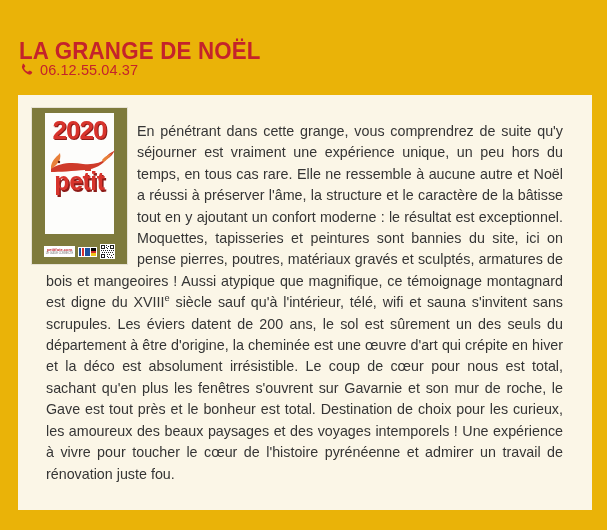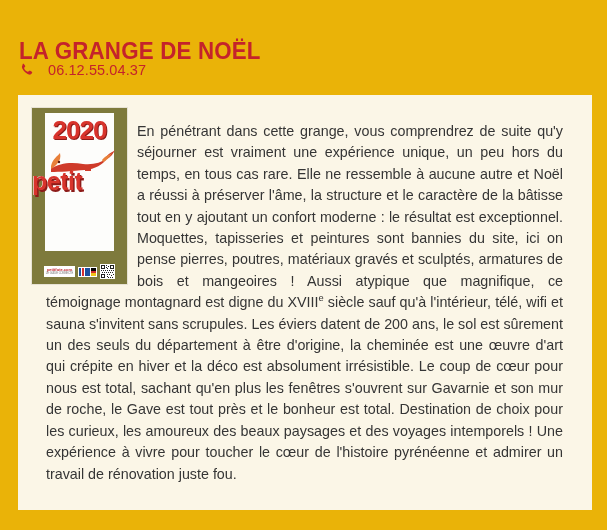--- a/index.html
+++ b/index.html
@@ -37,21 +37,21 @@
     transform-origin: left center;
     line-height: 1.05;
   }
 
   .phone-row {
     position: absolute;
     left: 20px;
     top: 62px;
     display: flex;
     align-items: flex-start;
-    gap: 15px;
+    gap: 7px;
   }
   .phone-icon {
     width: 13px;
     height: 15px;
     display: inline-block;
     color: #C4232B;
     line-height: 1;
   }
   .phone-icon svg { display:block; }
   .phone-number {
@@ -86,21 +86,21 @@
   .body-text sup {
     font-size: 0.65em;
     vertical-align: super;
     line-height: 0;
   }
 
   
   .cover {
     float: left;
     width: 95px;
-    height: 176px;
+    height: 156px;
     margin: 3px 10px 4px 2px;
     position: relative;
     background: #6c6a3a;
     overflow: hidden;
     box-shadow: 0 0 0 1px rgba(0,0,0,0.08);
   }
 
   
   .cover-leaves {
     position: absolute;
@@ -156,21 +156,21 @@
     top: 42px;
     width: 70px;
     height: 30px;
     z-index: 3;
   }
   .cover-brand {
     position: absolute;
     left: 0;
     right: 0;
     top: 62px;
-    text-align: left;
+    text-align: center;
     z-index: 4;
     font-family: "Liberation Sans", sans-serif;
     font-weight: bold;
     color: #D8342C;
     line-height: 0.92;
     text-shadow: 1.5px 1.5px 0 #8d1b18, -0.5px -0.5px 0 #ffffff;
   }
   .cover-brand .b1 { font-size: 25px; letter-spacing: -0.5px; display:block; }
   .cover-brand .b2 { font-size: 26px; letter-spacing: -0.5px; display:block; }
 

